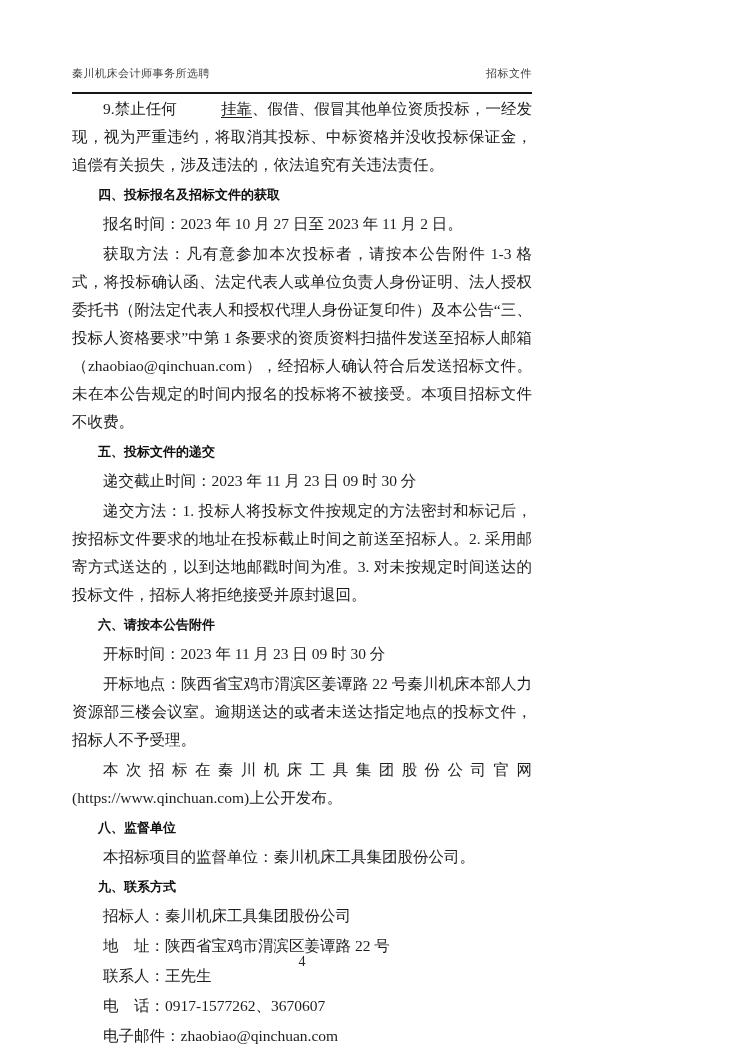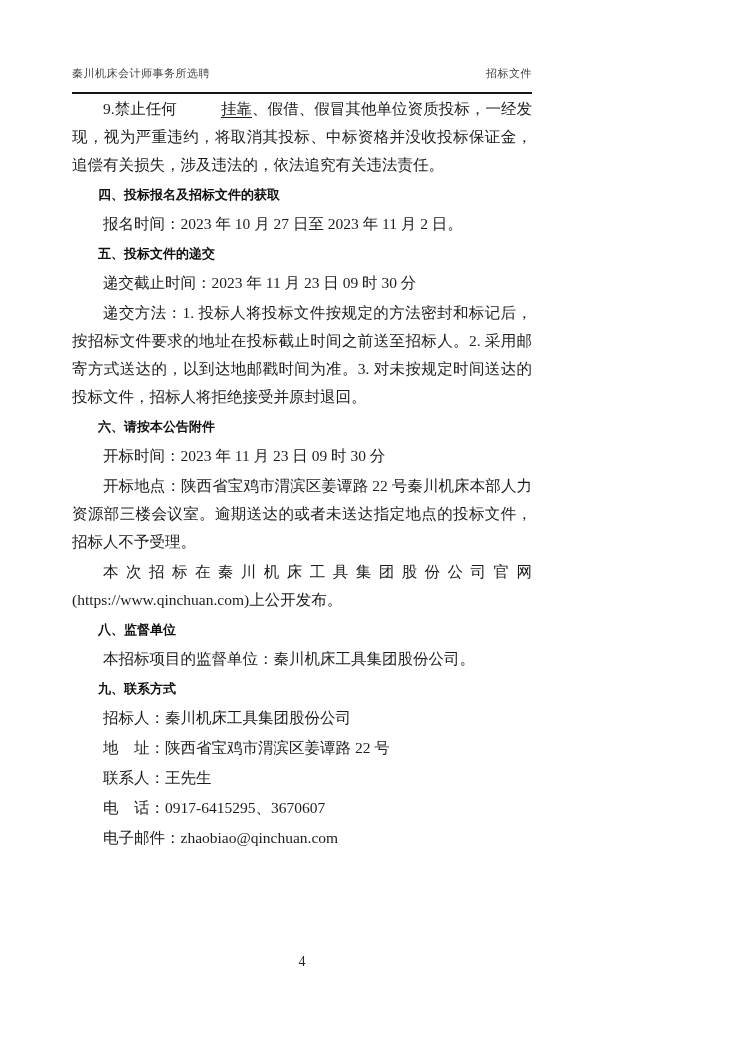--- a/index.html
+++ b/index.html
@@ -80,39 +80,40 @@
     <span>招标文件</span>
   </div>
   <div class="hdr-rule"></div>
 
   <div class="doc">
 
     <p><span>9.禁止任何</span><span class="u">挂靠</span><span>、假借、假冒其他单位资质投标，一经发现，视为严重违约，将取消其投标、中标资格并没收投标保证金，追偿有关损失，涉及违法的，依法追究有关违法责任。</span></p>
 
     <h3>四、投标报名及招标文件的获取</h3>
     <p>报名时间：2023 年 10 月 27 日至 2023 年 11 月 2 日。</p>
+    <p>获取方法：凡有意参加本次投标者，请按本公告附件 1-3 格式，将投标确认函、法定代表人或单位负责人身份证明、法人授权委托书（附法定代表人和授权代理人身份证复印件）及本公告“三、投标人资格要求”中第 1 条要求的资质资料扫描件发送至招标人邮箱（zhaobiao@qinchuan.com），经招标人确认符合后发送招标文件。未在本公告规定的时间内报名的投标将不被接受。本项目招标文件不收费。</p>
 
     <h3>五、投标文件的递交</h3>
     <p>递交截止时间：2023 年 11 月 23 日 09 时 30 分</p>
     <p>递交方法：1. 投标人将投标文件按规定的方法密封和标记后，按招标文件要求的地址在投标截止时间之前送至招标人。2. 采用邮寄方式送达的，以到达地邮戳时间为准。3. 对未按规定时间送达的投标文件，招标人将拒绝接受并原封退回。</p>
 
     <h3>六、请按本公告附件</h3>
     <p>开标时间：2023 年 11 月 23 日 09 时 30 分</p>
     <p>开标地点：陕西省宝鸡市渭滨区姜谭路 22 号秦川机床本部人力资源部三楼会议室。逾期送达的或者未送达指定地点的投标文件，招标人不予受理。</p>
 
     <p>本次招标在秦川机床工具集团股份公司官网 (https://www.qinchuan.com)上公开发布。</p>
 
     <h3>八、监督单位</h3>
     <p>本招标项目的监督单位：秦川机床工具集团股份公司。</p>
 
     <h3>九、联系方式</h3>
     <p>招标人：秦川机床工具集团股份公司</p>
     <p>地　址：陕西省宝鸡市渭滨区姜谭路 22 号</p>
     <p>联系人：王先生</p>
-    <p>电　话：0917-6415295、3670607</p>
+    <p>电　话：0917-1577262、3670607</p>
     <p>电子邮件：zhaobiao@qinchuan.com</p>
 
   </div>
 
   <div class="footer">
     <span>4</span>
   </div>
 
 </div>
 

